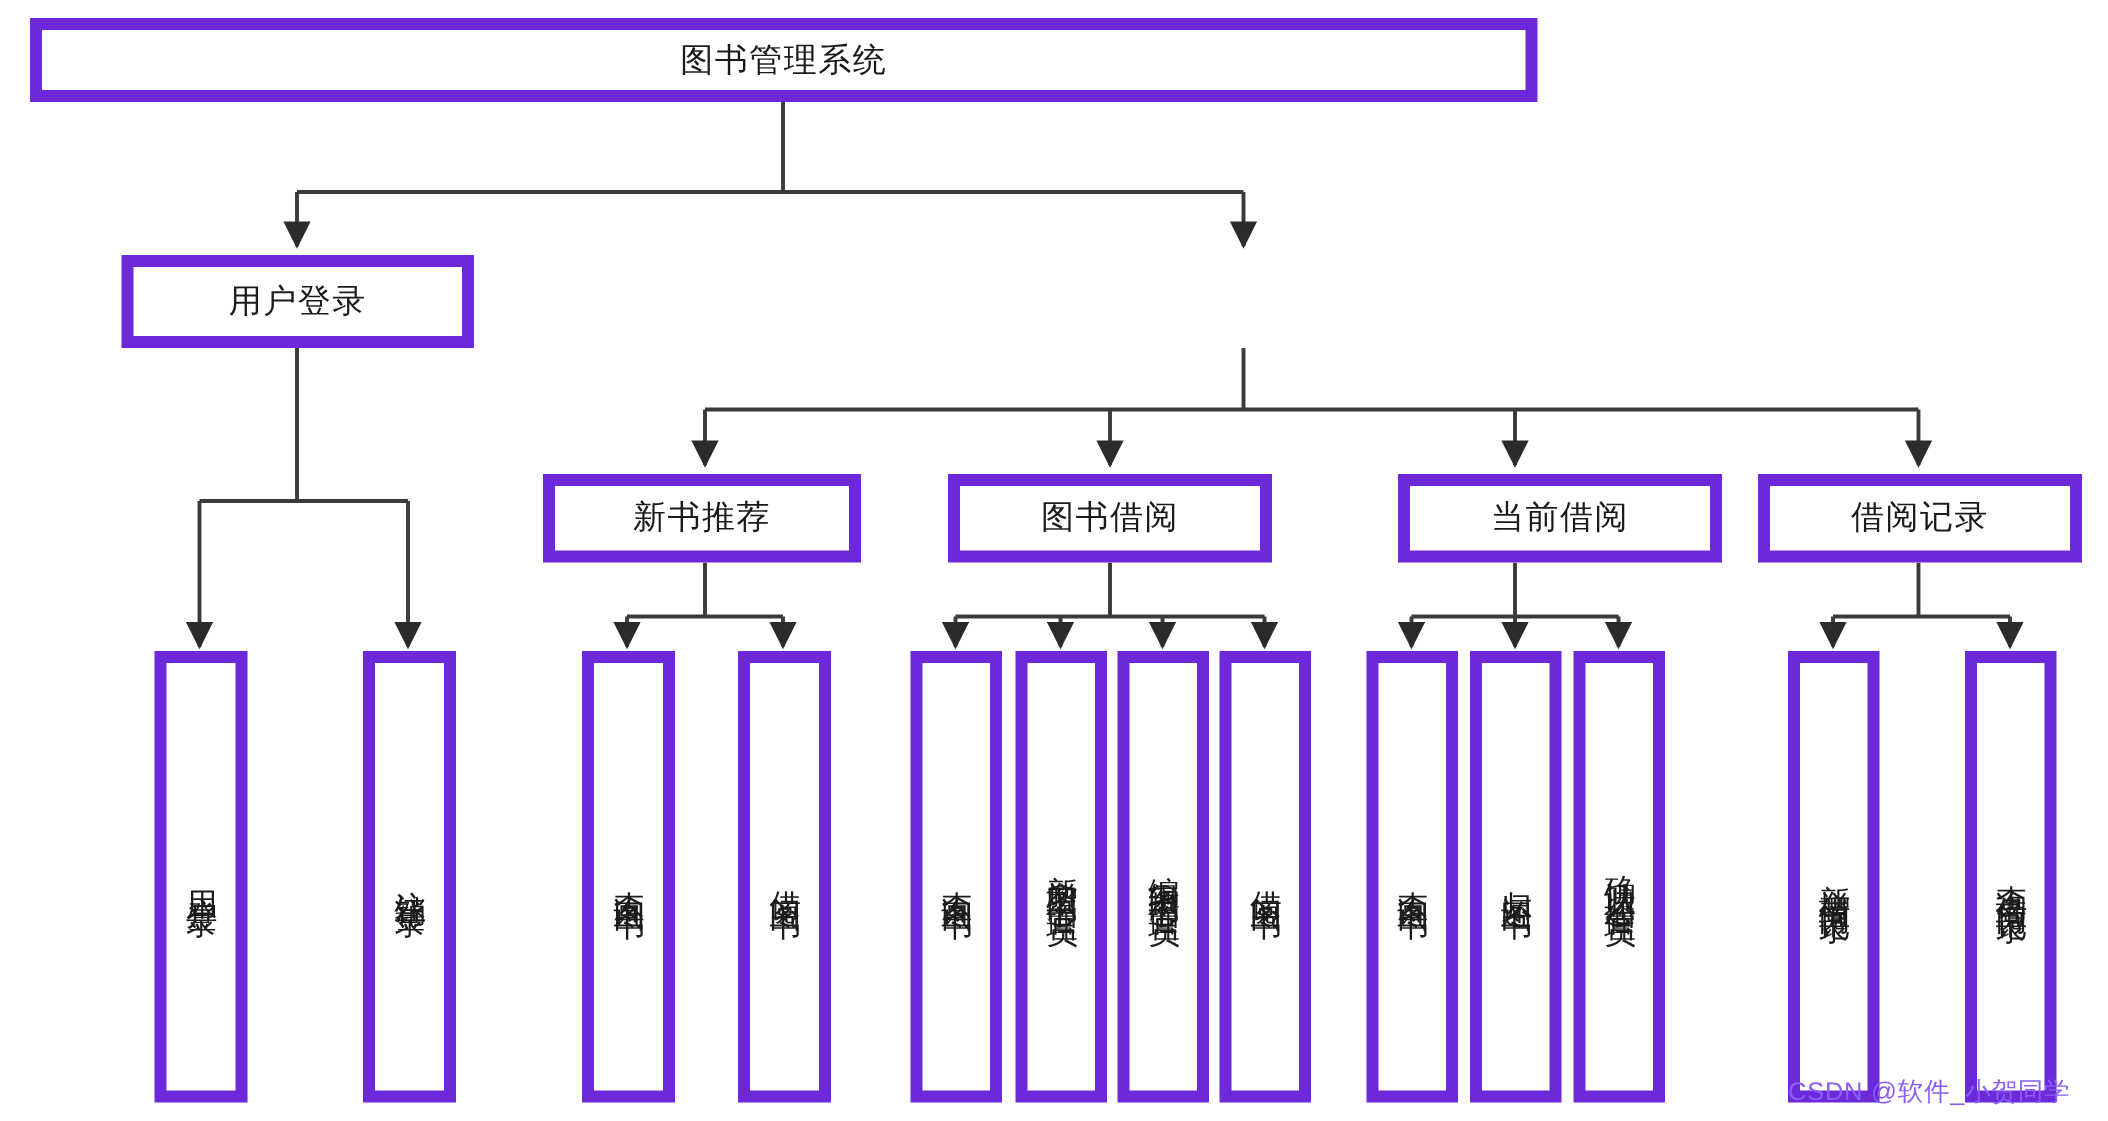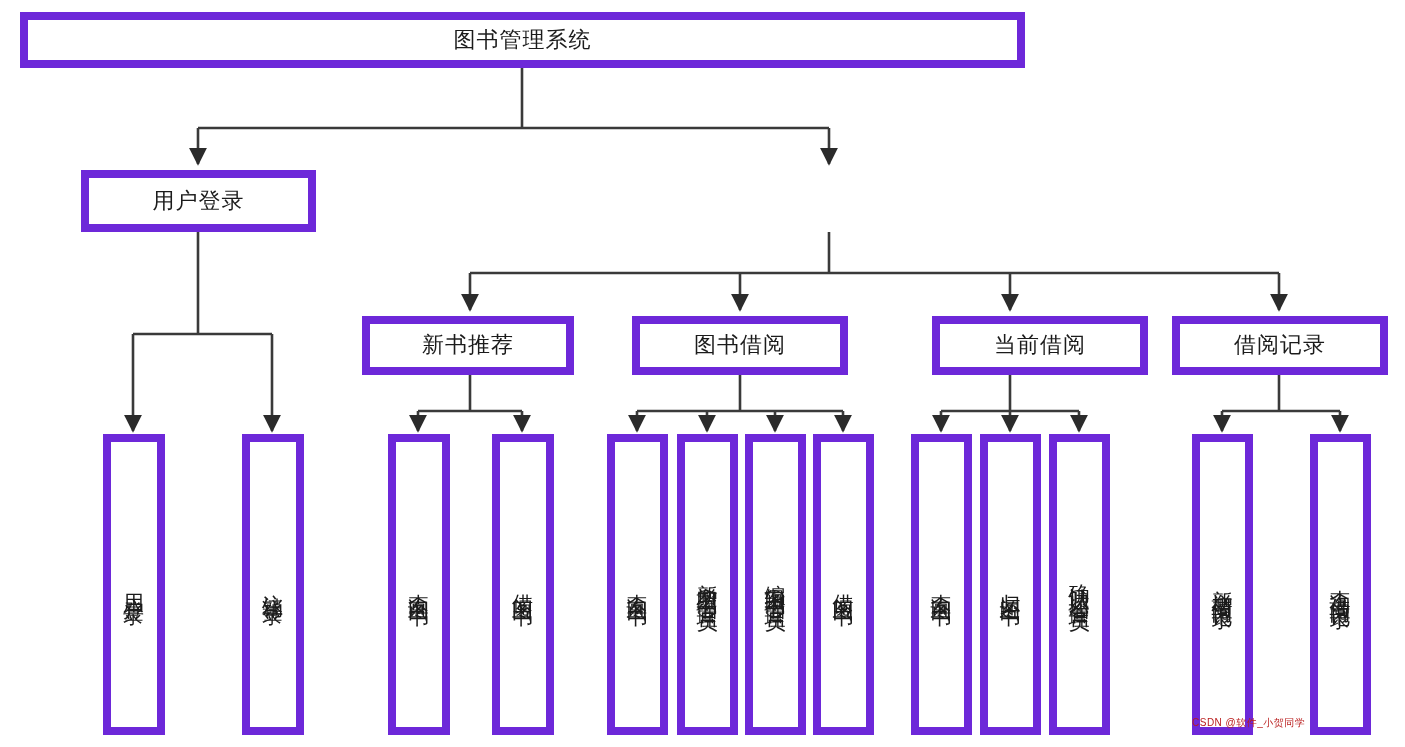--- a/index.html
+++ b/index.html
@@ -50,22 +50,22 @@
     writing-mode: vertical-rl;
     text-orientation: upright;
     letter-spacing: 4px;
     line-height: 1;
     text-align: center;
     max-height: 100%;
     color: #1b1b1b;
   }
   .watermark {
     position: absolute;
-    font-size: 10px;
-    color: #b91c1c;
+    font-size: 17px;
+    color: #8b5cf6;
     letter-spacing: 0.5px;
     white-space: nowrap;
     z-index: 3;
     pointer-events: none;
   }
 </style>
 </head>
 <body>
 
 <div id="canvas">

